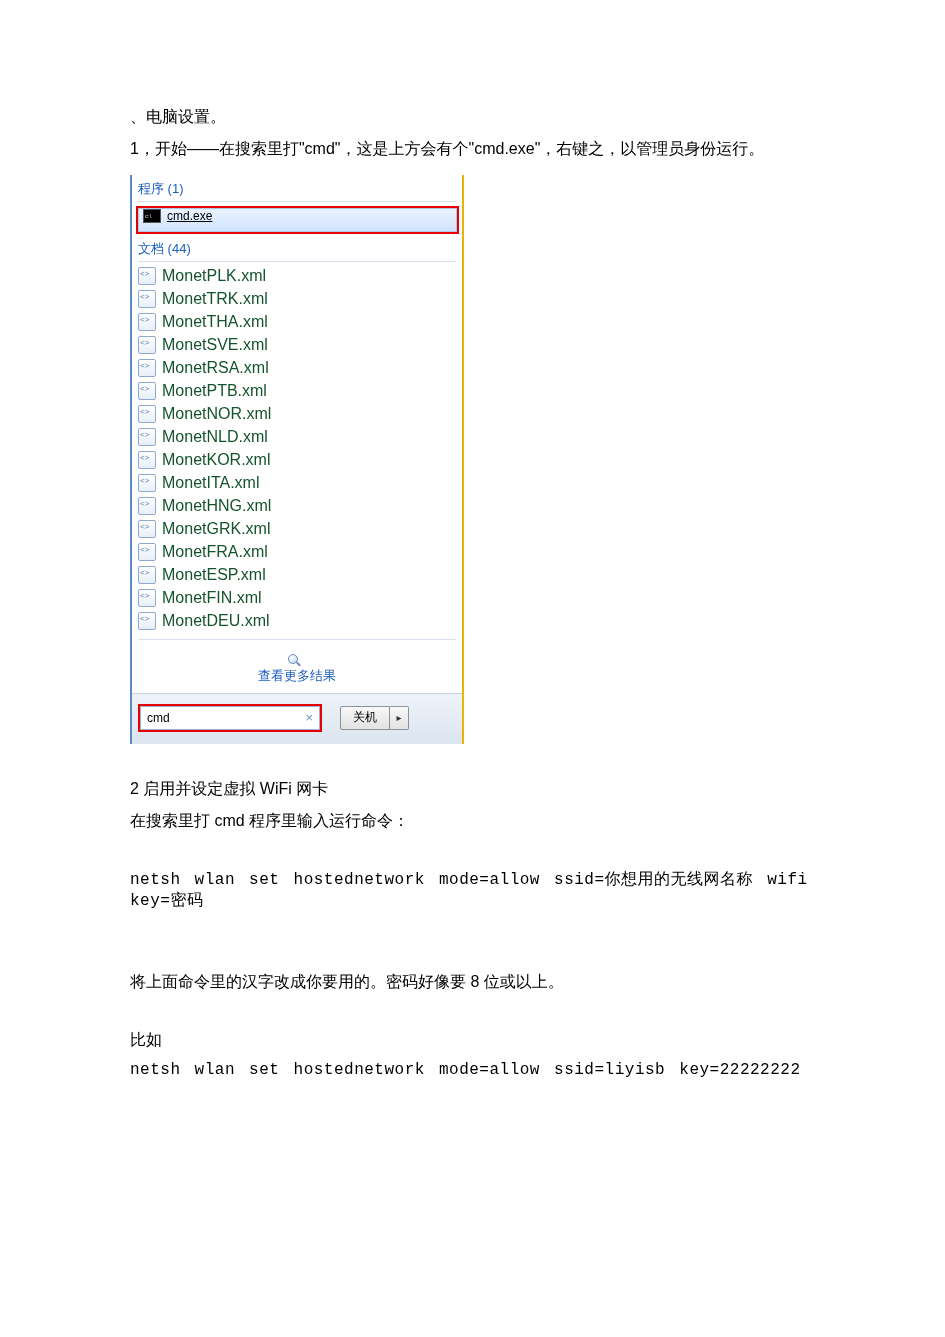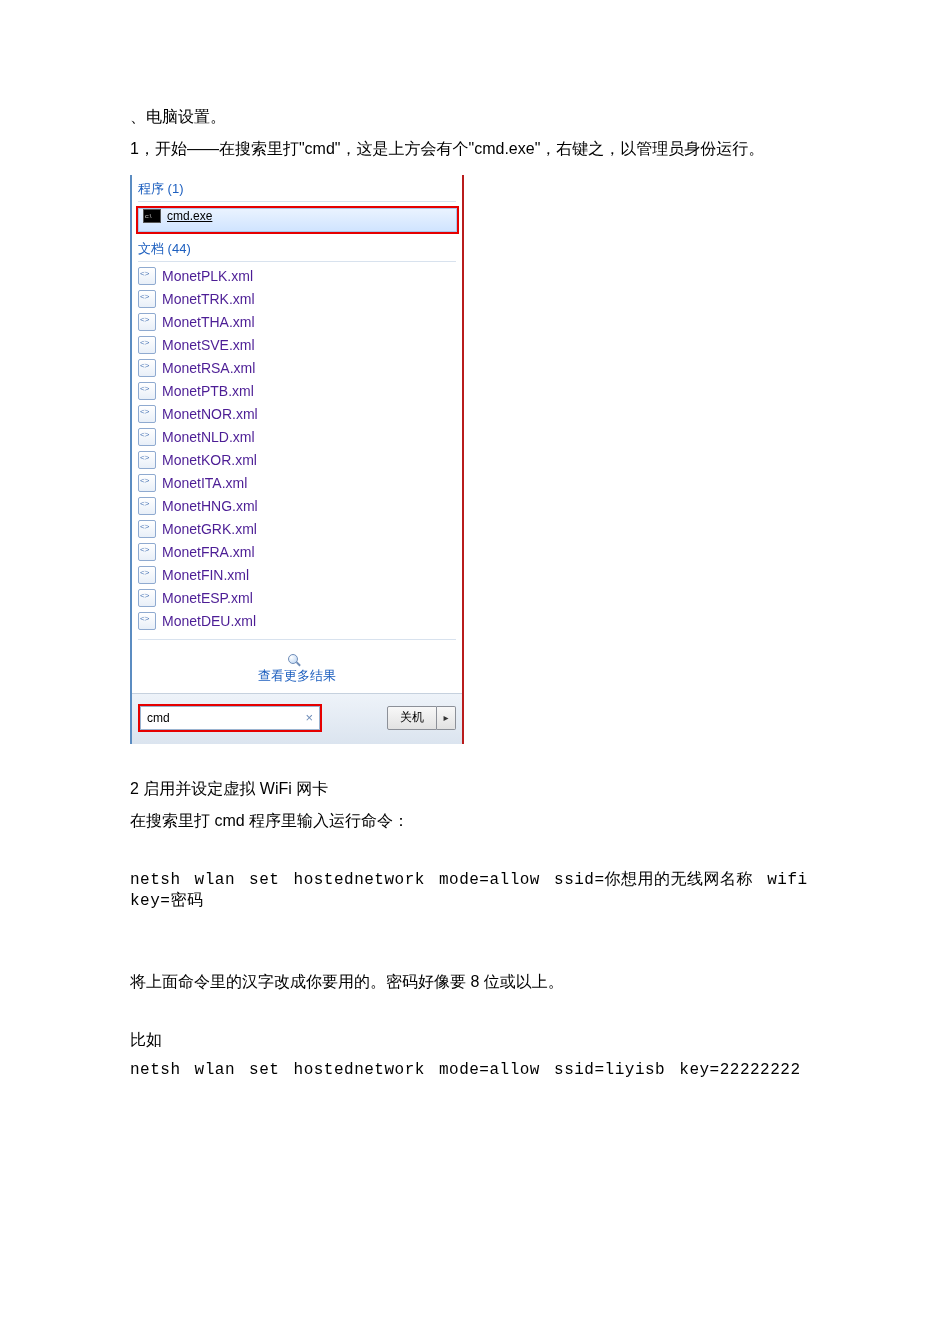--- a/index.html
+++ b/index.html
@@ -19,21 +19,21 @@
       line-height: 1.9;
       margin: 2px 0;
       font-size: 16px;
     }
     .screenshot {
       margin: 10px 0 30px 0;
       width: 334px;
     }
     .search-panel {
       border-left: 2px solid #5b8cc1;
-      border-right: 2px solid #b91c1c;
+      border-right: 2px solid #eab308;
       background: #ffffff;
       padding: 3px 0 0 0;
       position: relative;
     }
     .section-label {
       color: #1d5fbf;
       font-size: 13px;
       padding: 2px 6px;
     }
     .hr-line {
@@ -94,22 +94,22 @@
     }
     .xml-icon::after {
       content: "<>";
       position: absolute;
       left: 1px;
       top: 1px;
       font-size: 8px;
       color: #4f79b7;
     }
     .doc-label {
-      font-size: 14px;
-      color: #4c1d95;
+      font-size: 16px;
+      color: #14532d;
     }
     .more-row {
       display: flex;
       align-items: center;
       padding: 10px 6px 8px 6px;
       color: #1d5fbf;
       font-size: 13px;
       flex-direction: column;
     }
     .magnify-icon {
@@ -140,21 +140,20 @@
       background: #6f8db8;
       transform: rotate(45deg);
     }
     .footer-bar {
       background: linear-gradient(#eef3f9, #dbe4ef);
       border-top: 1px solid #c6d1de;
       padding: 10px 6px 12px 6px;
       display: flex;
       align-items: center;
       gap: 18px;
-      justify-content: space-between;
     }
     .search-input-box {
       border: 2px solid #e60000;
       flex: 0 0 auto;
       width: 180px;
       padding: 0;
     }
     .search-input {
       background: #fff;
       border: 1px solid #9ab3d0;
@@ -282,25 +281,25 @@
           <div class="doc-row">
             <span class="xml-icon"></span>
             <span class="doc-label">MonetGRK.xml</span>
           </div>
           <div class="doc-row">
             <span class="xml-icon"></span>
             <span class="doc-label">MonetFRA.xml</span>
           </div>
           <div class="doc-row">
             <span class="xml-icon"></span>
+            <span class="doc-label">MonetESP.xml</span>
+          </div>
+          <div class="doc-row">
+            <span class="xml-icon"></span>
             <span class="doc-label">MonetFIN.xml</span>
-          </div>
-          <div class="doc-row">
-            <span class="xml-icon"></span>
-            <span class="doc-label">MonetESP.xml</span>
           </div>
           <div class="doc-row">
             <span class="xml-icon"></span>
             <span class="doc-label">MonetDEU.xml</span>
           </div>
         </div>
 
       <div class="hr-line" style="margin-top:6px;"></div>
 
       <div class="more-row">

